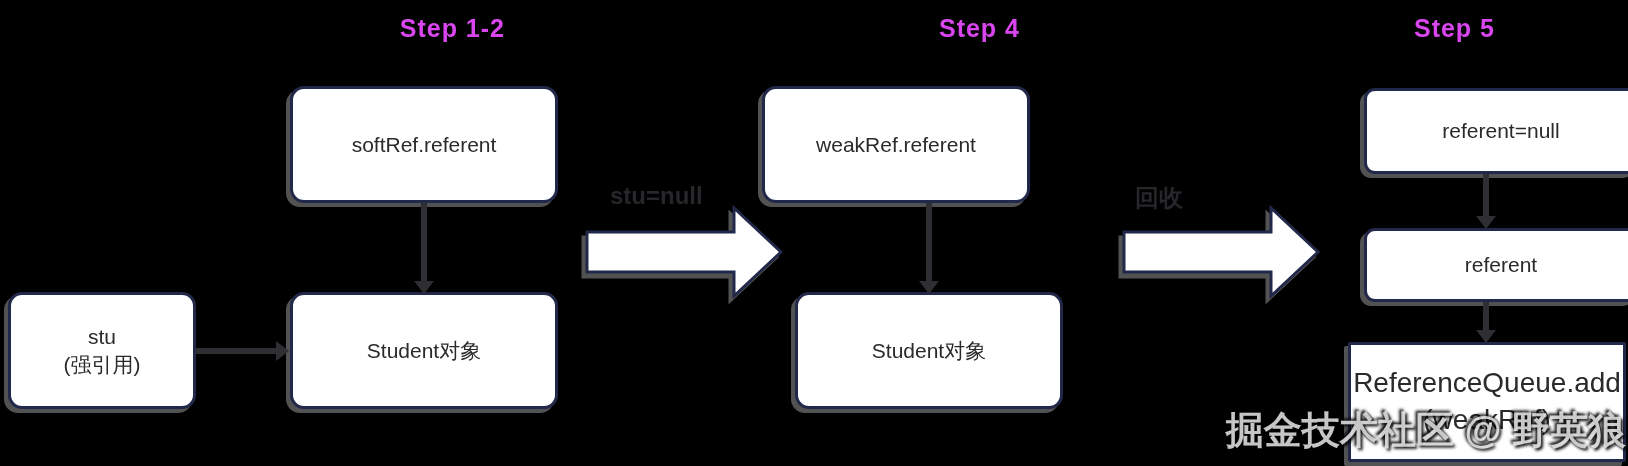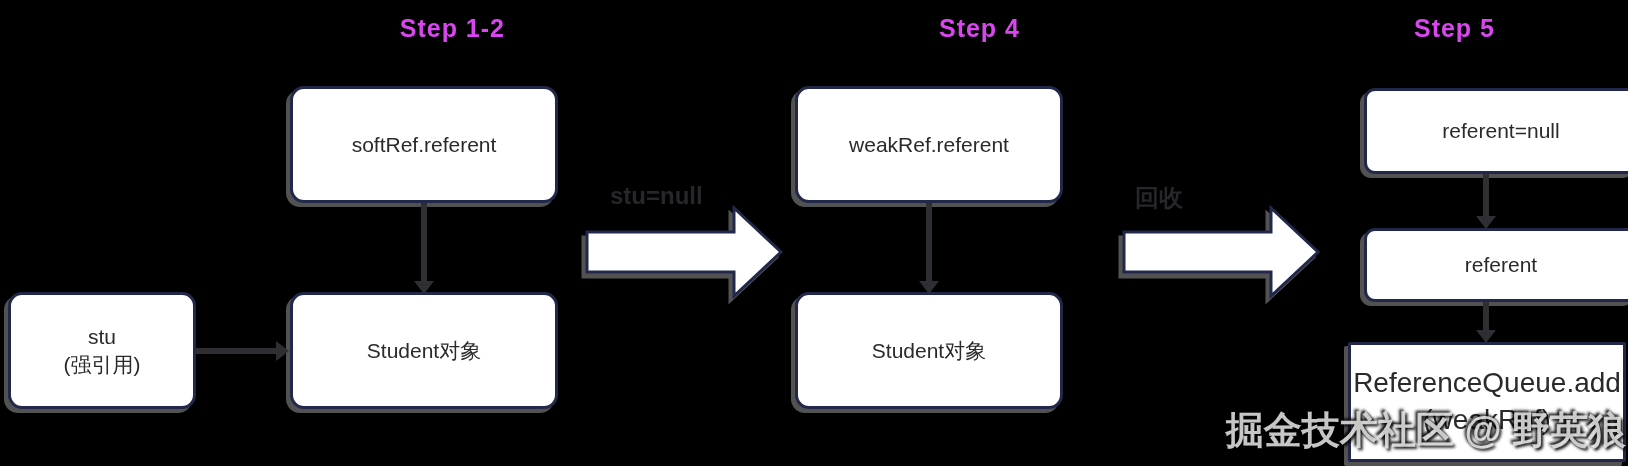--- a/index.html
+++ b/index.html
@@ -73,21 +73,21 @@
   <div>
     <div class="hline" style="left:196px; top:348px; width:82px;"></div>
     <div class="head-right" style="left:276px; top:341px;"></div>
   </div>
 
   <div class="flow-label" style="left:610px; top:182px; width:155px;">stu=null</div>
   <svg class="bigarrow" style="left:585px; top:205px;" width="200" height="94" viewBox="0 0 200 94">
     <polygon points="2,27 149,27 149,3 196,47 149,91 149,67 2,67" fill="#ffffff" stroke="#222849" stroke-width="3" stroke-linejoin="miter"></polygon>
   </svg>
 
-  <div class="box" style="left:795px; top:86px; width:268px; height:117px;">
+  <div class="box" style="left:762px; top:86px; width:268px; height:117px;">
     <span>weakRef.referent</span>
   </div>
 
   <div class="box" style="left:795px; top:292px; width:268px; height:117px;">
     <span>Student对象</span>
   </div>
 
   <div>
     <div class="vline" style="left:926px; top:203px; height:80px;"></div>
     <div class="head-down" style="left:919px; top:281px;"></div>

